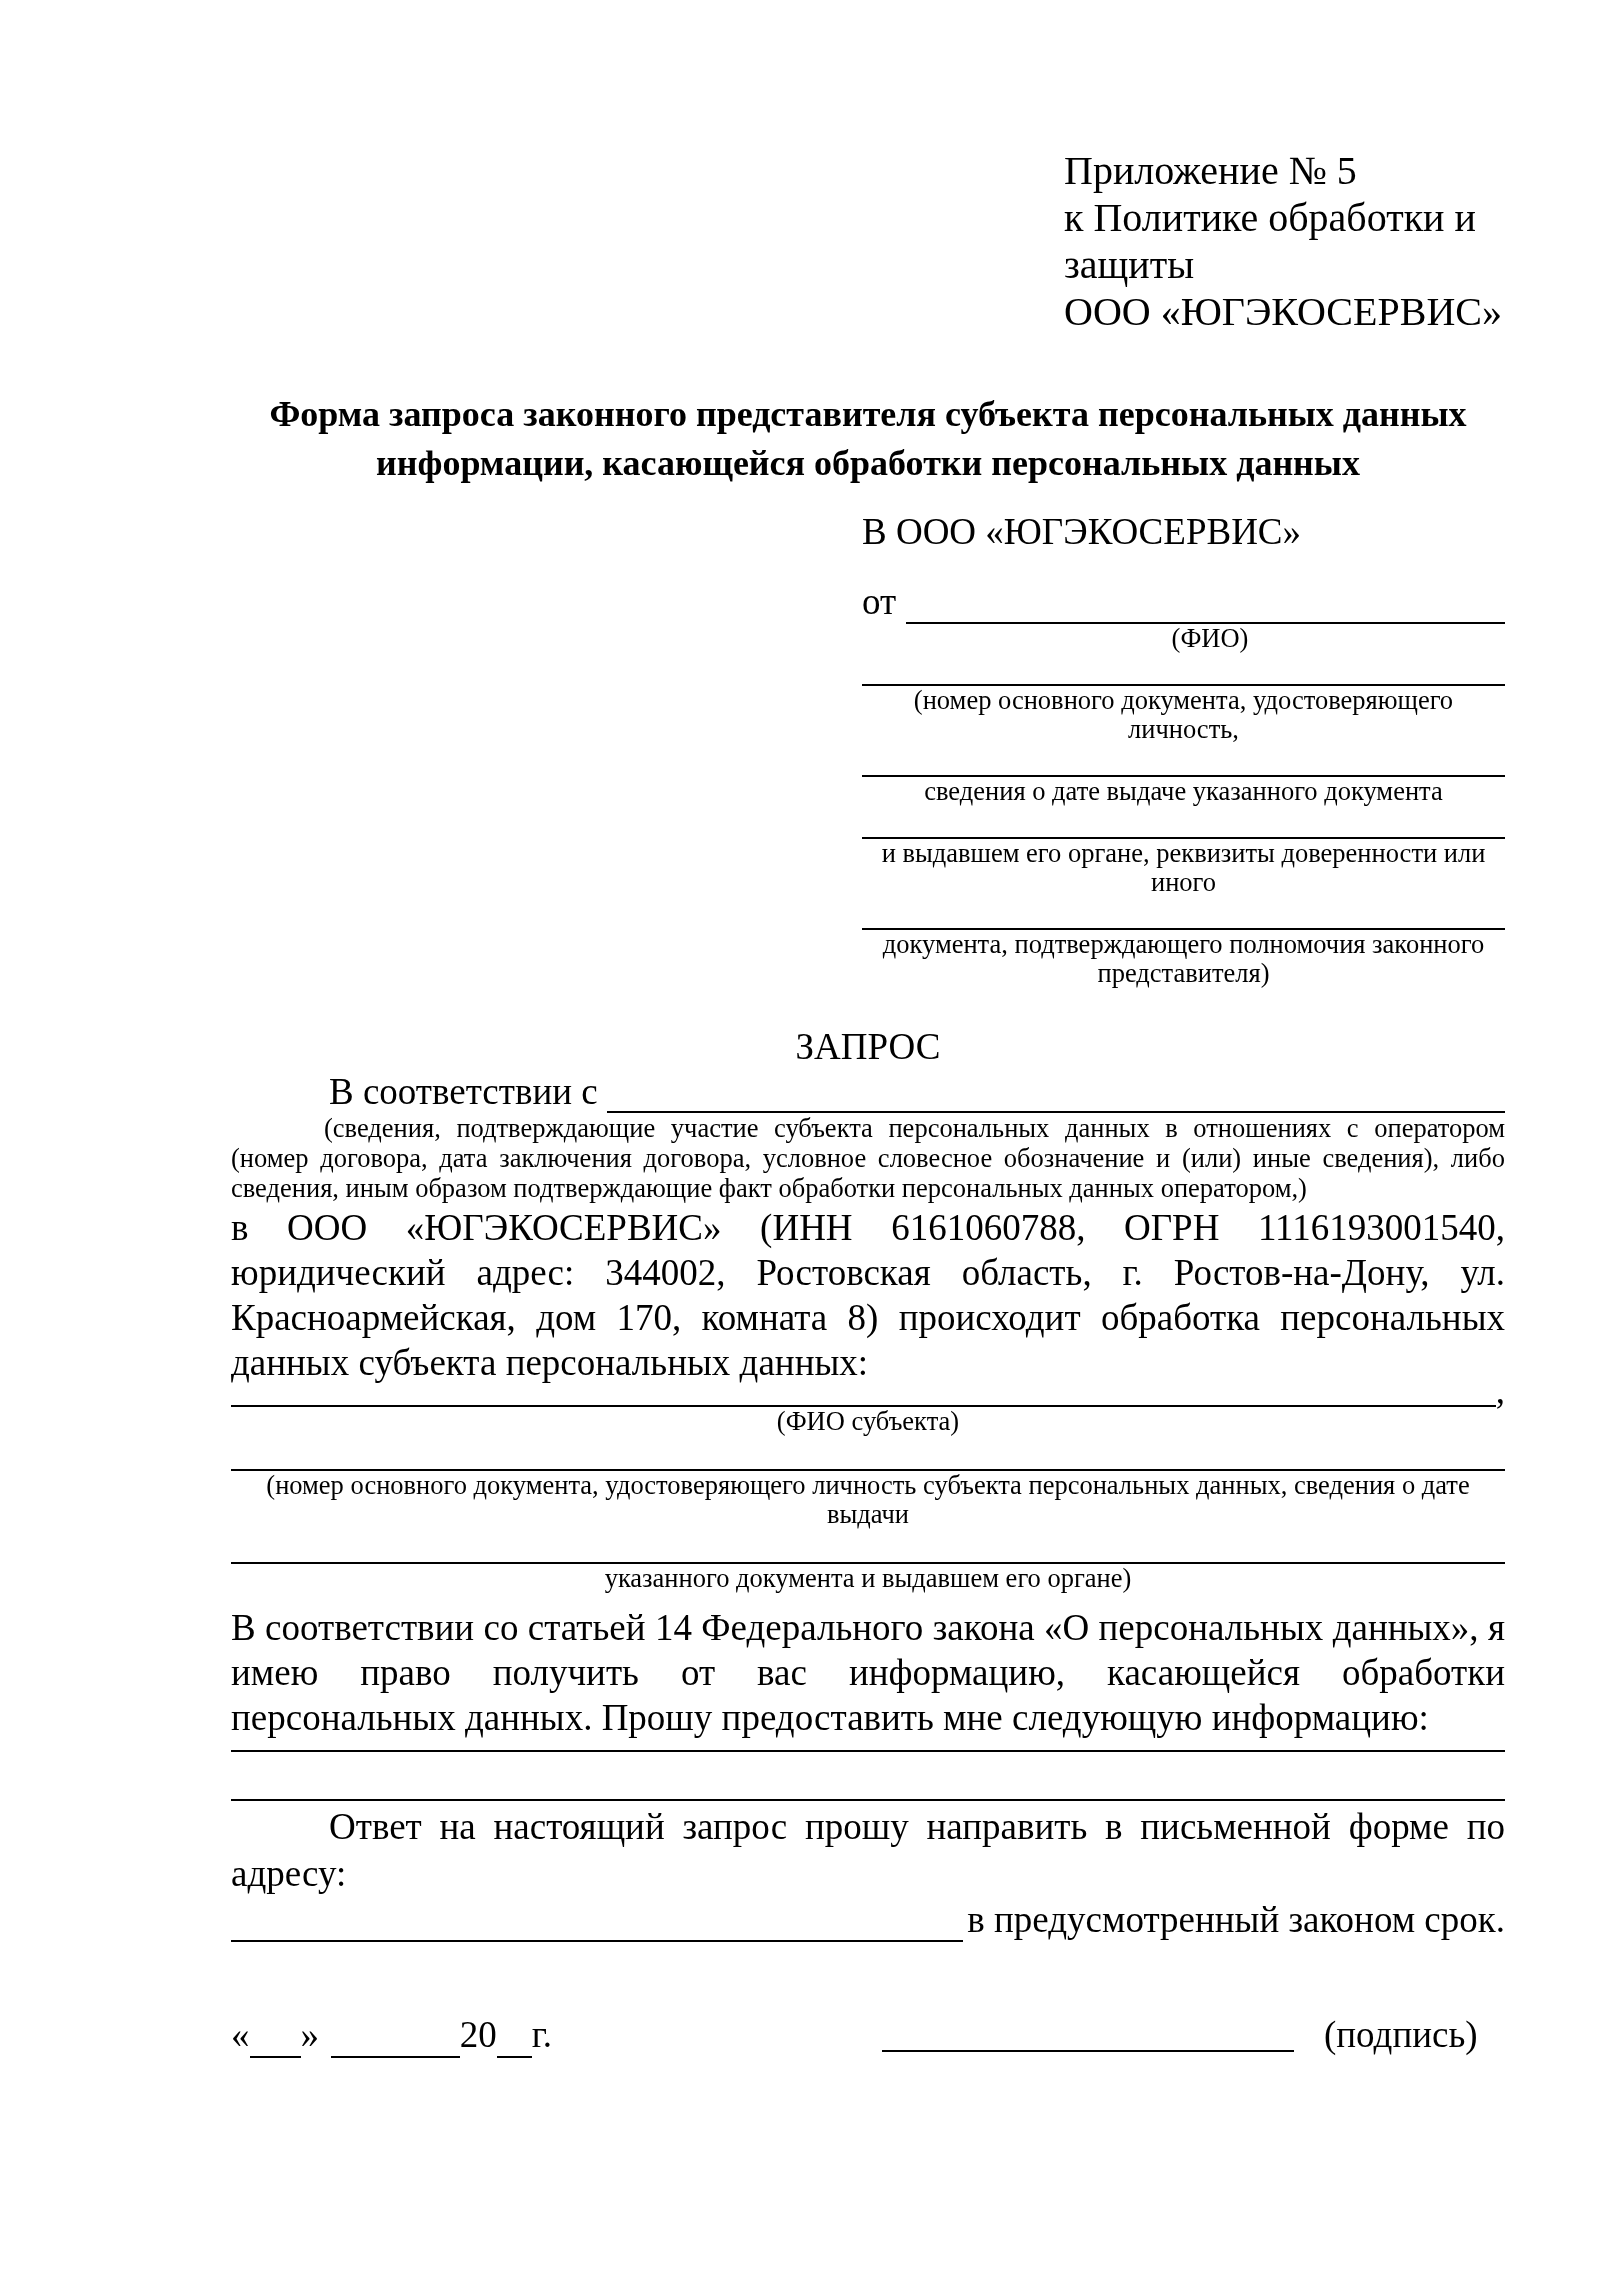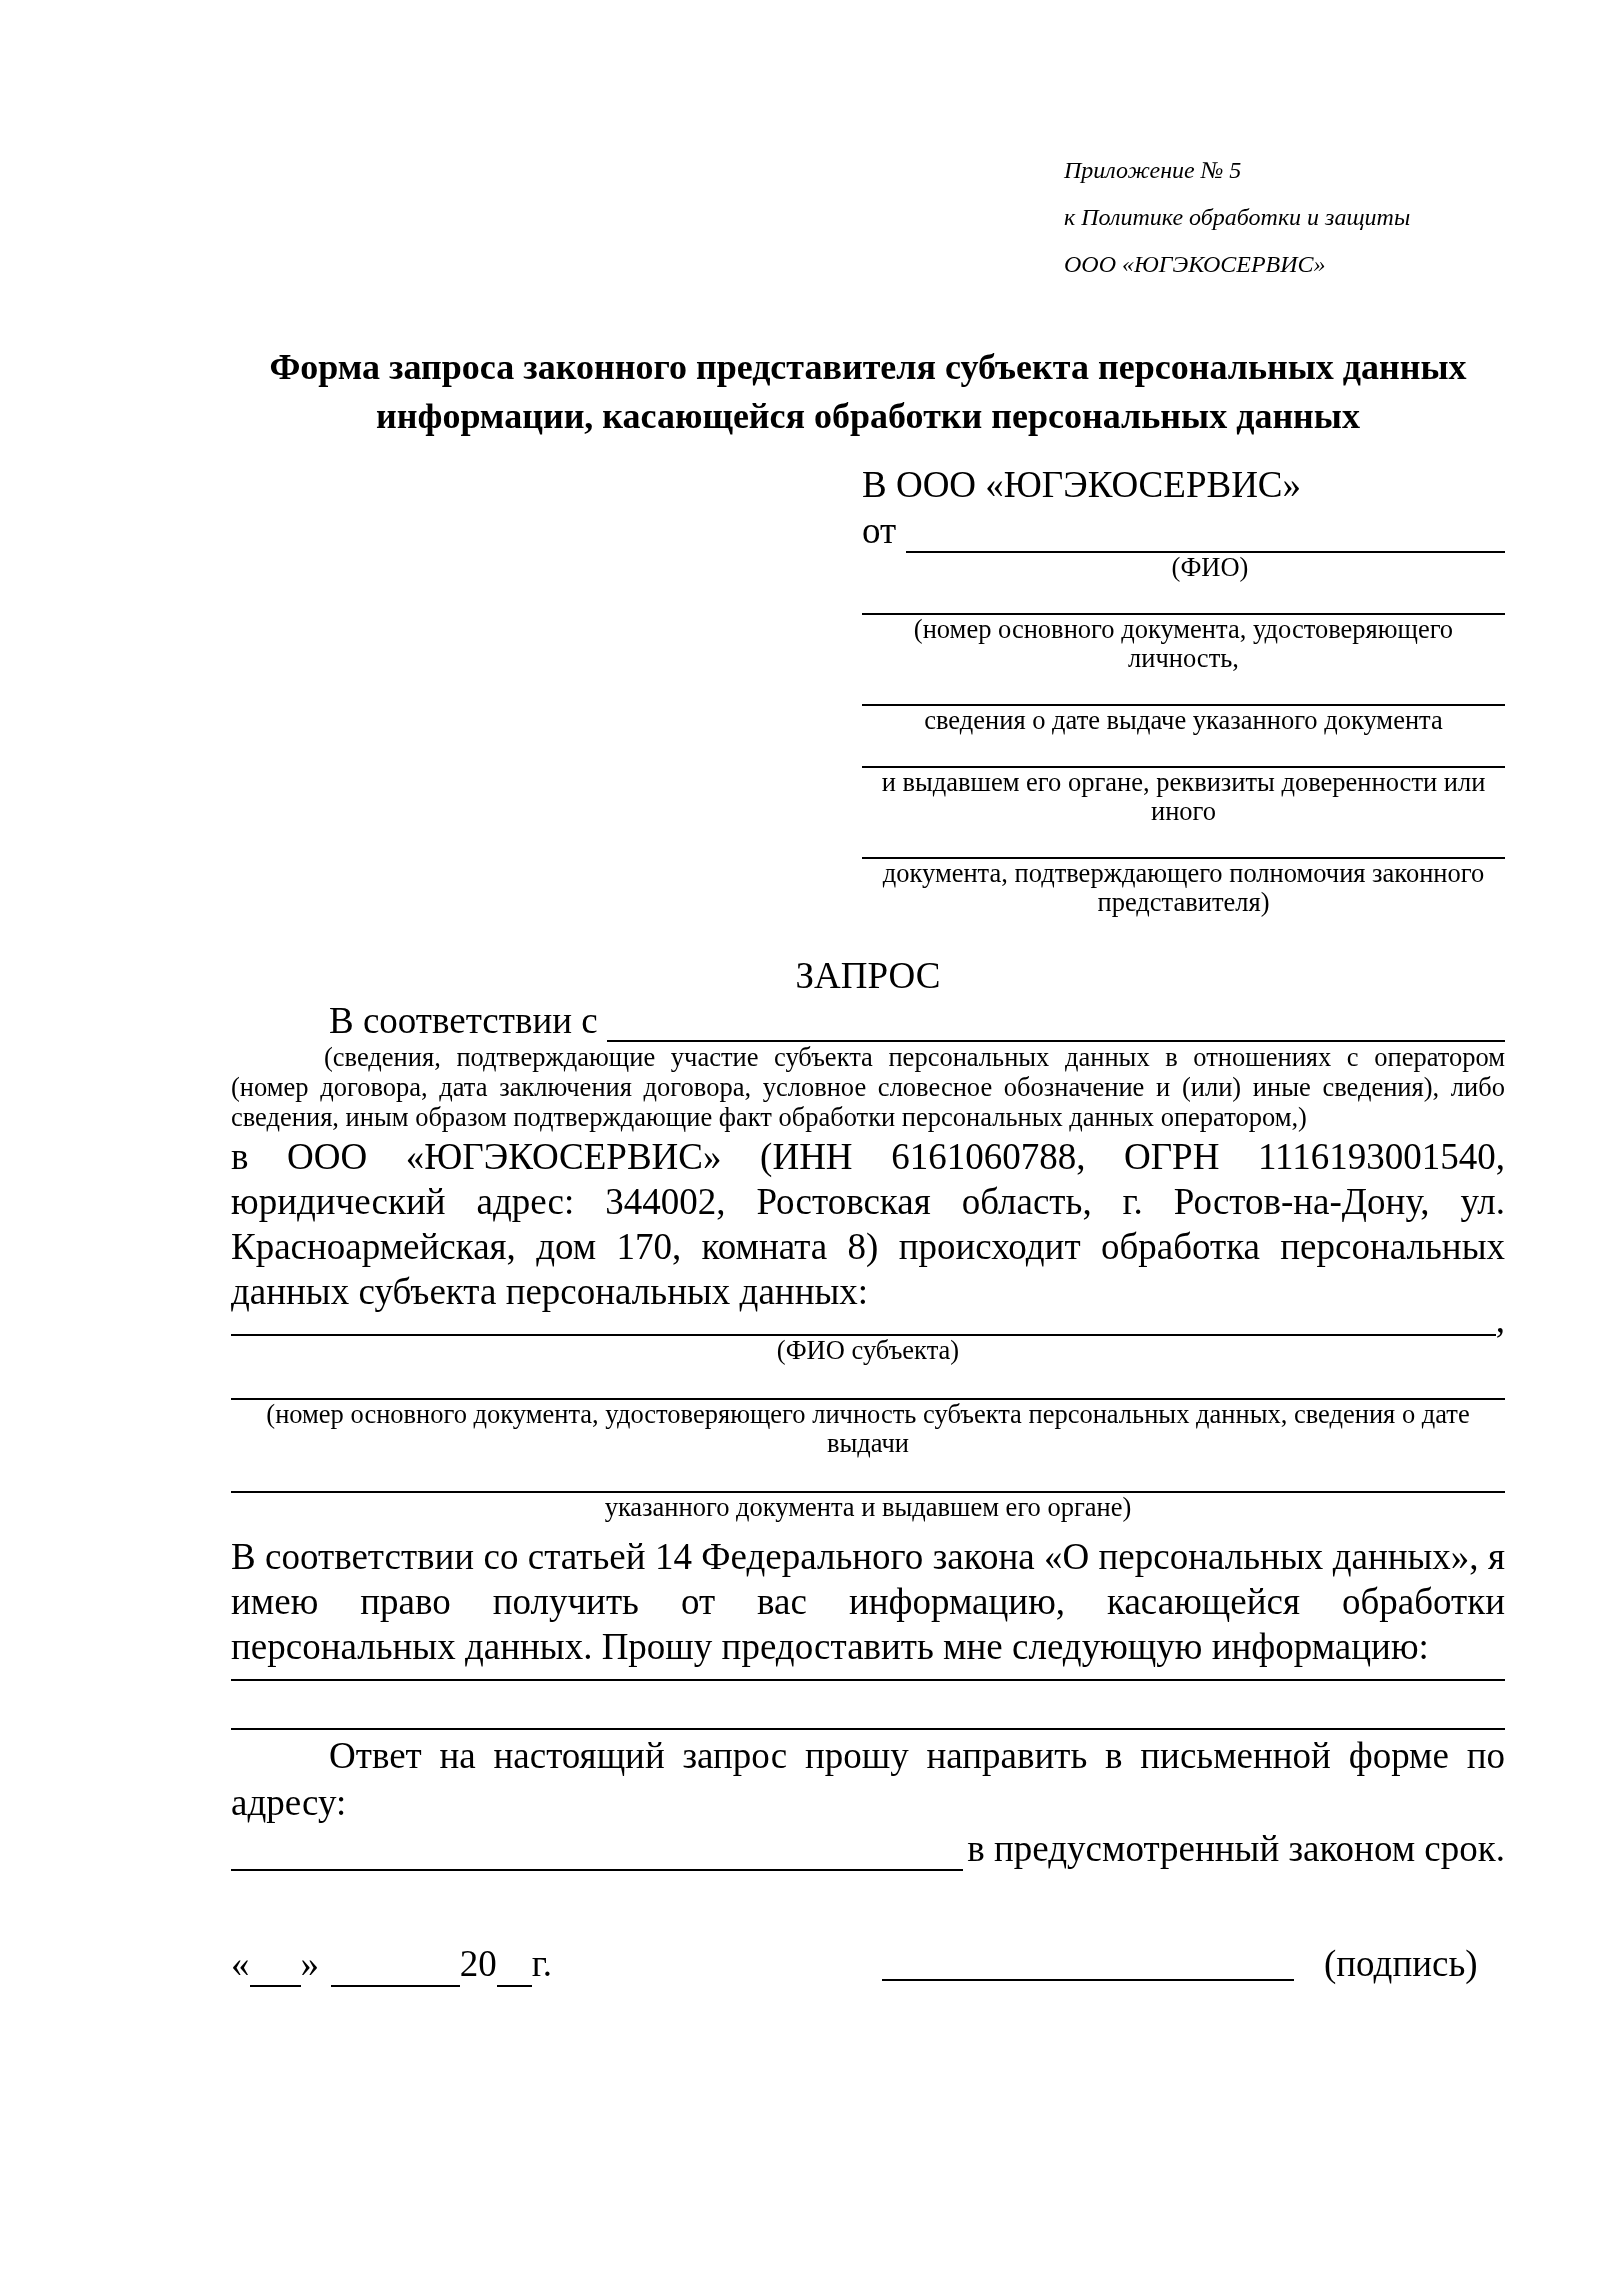--- a/index.html
+++ b/index.html
@@ -16,22 +16,21 @@
     font-family: "Liberation Serif", "DejaVu Serif", serif;
     font-size: 37px;
     box-sizing: border-box;
     padding: 147px 116px 0 231px;
     overflow: hidden;
   }
   
   .appendix {
     margin-left: 833px;
     line-height: 47px;
-    font-size: 24px;
-    font-style: italic;
+    font-size: 40px;
   }
   
   .doc-title {
     margin-top: 55px;
     text-align: center;
     font-weight: bold;
     font-size: 36px;
     line-height: 49px;
   }
   .doc-title .tline { white-space: nowrap; display: block; }
@@ -39,20 +38,21 @@
   .addressee {
     margin-top: 19.6px;
     margin-left: 631px; 
     width: 643px;
   }
   .addr-to { line-height: 47px; }
   .from-row {
     display: flex;
     align-items: flex-end;
     height: 45px;
+    margin-top: 24px;
   }
   .from-row .lbl { line-height: 45px; }
   .fill {
     flex: 1;
     border-bottom: 2.9px solid #000;
     height: 39px;
     margin-left: 9.8px;
   }
   .cap {
     font-size: 26.5px;

